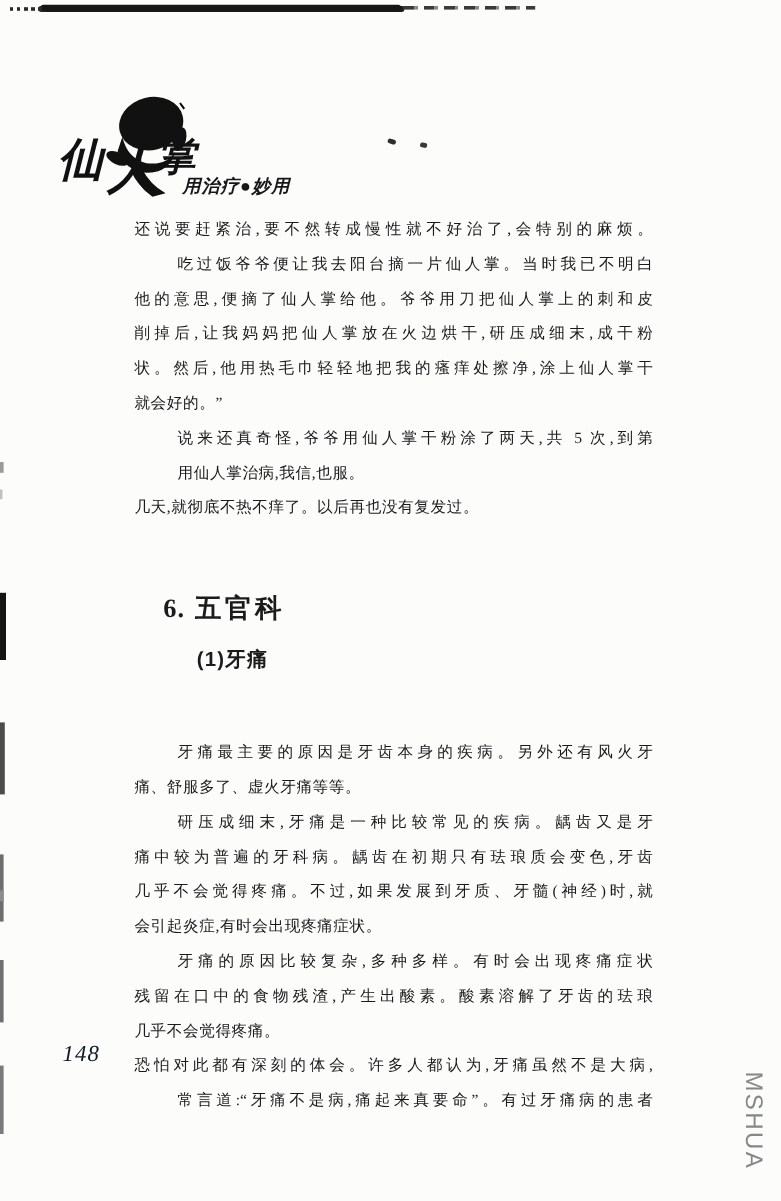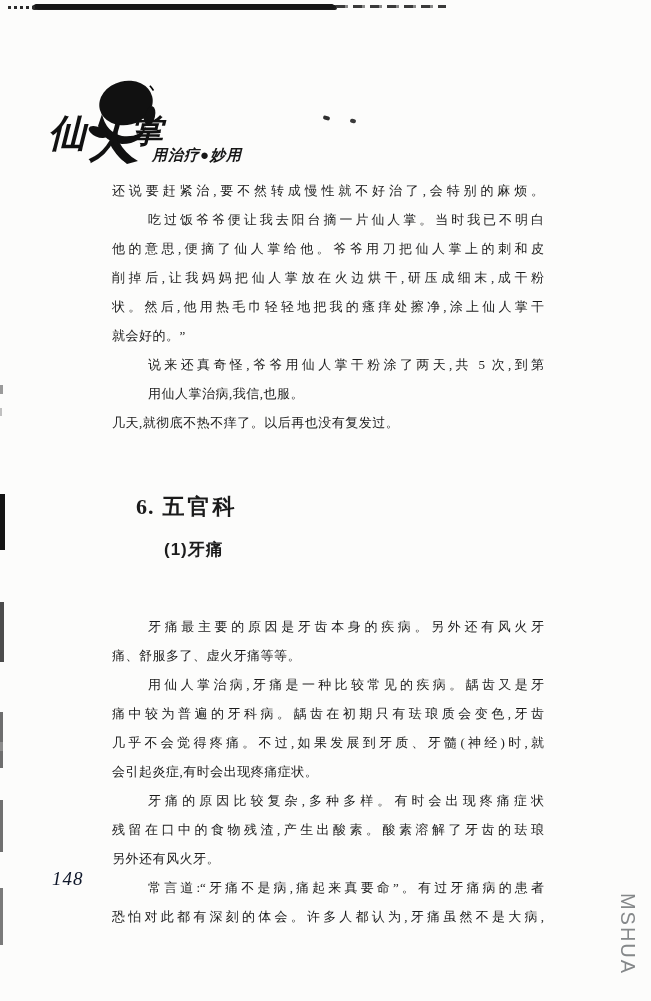--- a/index.html
+++ b/index.html
@@ -104,26 +104,26 @@
   <span class="num">6.</span><span>五官科</span>
 </div>
 
 <div class="abs sub-heading">
   <span>(1)</span><span>牙痛</span>
 </div>
 
 <div class="abs textcol part2">
     <div class="bline indent fill">牙痛最主要的原因是牙齿本身的疾病。另外还有风火牙</div>
     <div class="bline">痛、舒服多了、虚火牙痛等等。</div>
-    <div class="bline indent fill">用仙人掌治病,牙痛是一种比较常见的疾病。龋齿又是牙</div>
+    <div class="bline indent fill">研压成细末,牙痛是一种比较常见的疾病。龋齿又是牙</div>
     <div class="bline fill">痛中较为普遍的牙科病。龋齿在初期只有珐琅质会变色,牙齿</div>
     <div class="bline fill">几乎不会觉得疼痛。不过,如果发展到牙质、牙髓(神经)时,就</div>
     <div class="bline">会引起炎症,有时会出现疼痛症状。</div>
     <div class="bline indent fill">牙痛的原因比较复杂,多种多样。有时会出现疼痛症状</div>
     <div class="bline fill">残留在口中的食物残渣,产生出酸素。酸素溶解了牙齿的珐琅</div>
-    <div class="bline">另外还有风火牙。</div>
+    <div class="bline">几乎不会觉得疼痛。</div>
+    <div class="bline fill">恐怕对此都有深刻的体会。许多人都认为,牙痛虽然不是大病,</div>
     <div class="bline indent fill">常言道:“牙痛不是病,痛起来真要命”。有过牙痛病的患者</div>
-    <div class="bline fill">恐怕对此都有深刻的体会。许多人都认为,牙痛虽然不是大病,</div>
   </div>
 
 <div class="abs page-number">148</div>
 
 <div class="abs watermark">MSHUA</div>
 
 </body></html>

